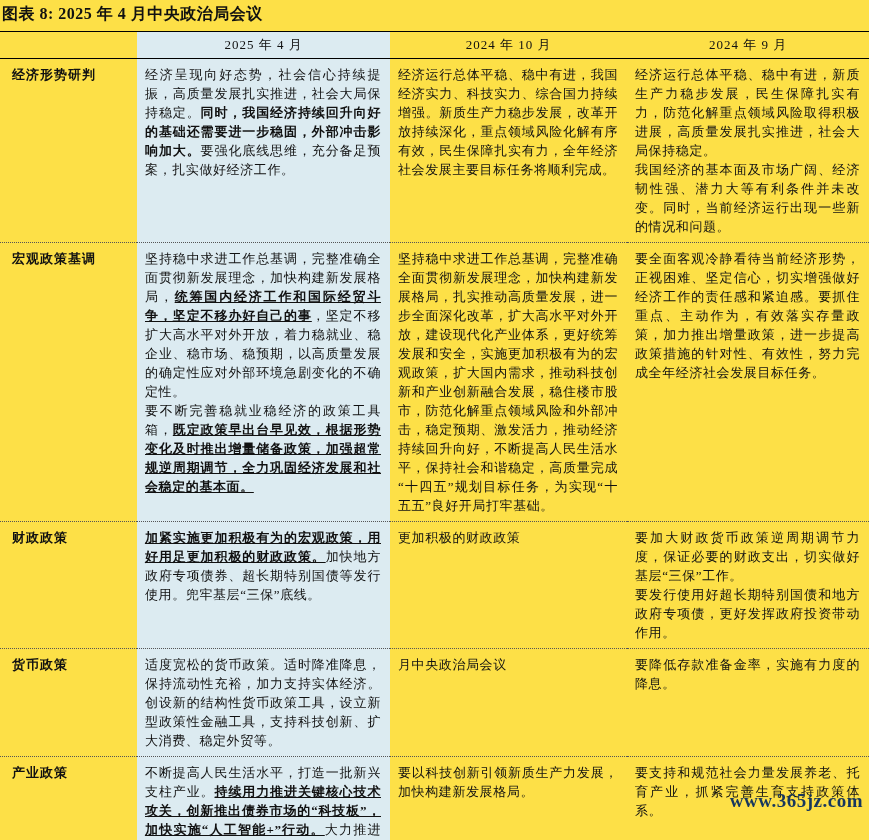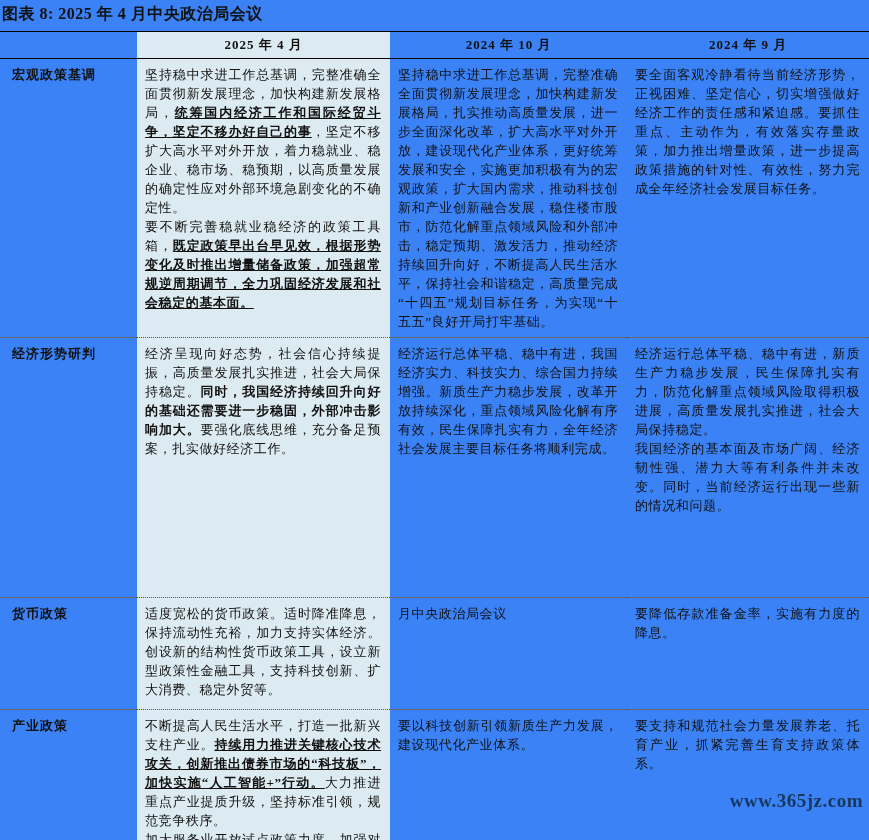--- a/index.html
+++ b/index.html
@@ -1,23 +1,23 @@
 <!DOCTYPE html>
 <html lang="zh" style="--highlight: #dcebf1; --wm: #17375e;"><head>
 <meta charset="utf-8">
 <style>
   :root { --highlight:#dcebf1; --wm:#17375e; }
   * { box-sizing: border-box; margin: 0; padding: 0; }
   body { background:#fff; font-family:"Liberation Serif","DejaVu Serif",serif; color:#111; }
-  .page { position:relative; width:869px; height:840px; background:#3b82f6; overflow:hidden; }
+  .page { position:relative; width:869px; height:840px; background:#fde047; overflow:hidden; }
   .chart-title { font-size:16px; font-weight:bold; padding:4px 0 0 2px; letter-spacing:.5px; }
   table.policy-table { border-collapse:collapse; table-layout:fixed; width:869px; margin-top:6px; }
   col.c-label { width:137px; } col.c-1 { width:253px; } col.c-2 { width:237px; } col.c-3 { width:242px; }
   thead th { height:27px; border-top:1px solid #000; border-bottom:1px solid #000;
-             font-size:13px; font-weight:bold; text-align:center; vertical-align:middle; letter-spacing:1px; }
+             font-size:13px; font-weight:normal; text-align:center; vertical-align:middle; letter-spacing:1px; }
   thead th.highlight { background:var(--highlight); }
   tbody td { vertical-align:top; padding:6px 9px 6px 8px; font-size:13px; line-height:19px;
              text-align:justify; white-space:pre-wrap; letter-spacing:.6px; }
   tbody td.highlight { background:var(--highlight); }
   tbody td.row-label { font-weight:bold; padding-left:12px; text-align:left; white-space:normal; letter-spacing:1px; }
   tbody tr + tr td { border-top:1px dotted #555; }
   tbody tr:last-child td { border-bottom:2px solid #000; }
   tbody tr:nth-child(1) { height:163px; }
   tbody tr:nth-child(2) { height:260px; }
   tbody tr:nth-child(3) { height:112px; }
@@ -45,43 +45,50 @@
     <thead>
       <tr>
         <th></th>
         <th class="highlight">2025 年 4 月</th>
         <th>2024 年 10 月</th>
         <th>2024 年 9 月</th>
       </tr>
     </thead>
     <tbody>
         <tr>
+          <td class="row-label">经济形势研判</td>
+          <td class="highlight"><span class="seg-normal">经济呈现向好态势，社会信心持续提振，高质量发展扎实推进，社会大局保持稳定。</span><span class="seg-bold">同时，我国经济持续回升向好的基础还需要进一步稳固，外部冲击影响加大。</span><span class="seg-normal">要强化底线思维，充分备足预案，扎实做好经济工作。</span></td>
+          <td class=""><span class="seg-normal">经济运行总体平稳、稳中有进，我国经济实力、科技实力、综合国力持续增强。新质生产力稳步发展，改革开放持续深化，重点领域风险化解有序有效，民生保障扎实有力，全年经济社会发展主要目标任务将顺利完成。</span></td>
+          <td class=""><span class="seg-normal">经济运行总体平稳、稳中有进，新质生产力稳步发展，民生保障扎实有力，防范化解重点领域风险取得积极进展，高质量发展扎实推进，社会大局保持稳定。
+我国经济的基本面及市场广阔、经济韧性强、潜力大等有利条件并未改变。同时，当前经济运行出现一些新的情况和问题。</span></td>
+        </tr>
+        <tr>
           <td class="row-label">宏观政策基调</td>
           <td class="highlight"><span class="seg-normal">坚持稳中求进工作总基调，完整准确全面贯彻新发展理念，加快构建新发展格局，</span><span class="seg-boldUnderline">统筹国内经济工作和国际经贸斗争，坚定不移办好自己的事</span><span class="seg-normal">，坚定不移扩大高水平对外开放，着力稳就业、稳企业、稳市场、稳预期，以高质量发展的确定性应对外部环境急剧变化的不确定性。
 要不断完善稳就业稳经济的政策工具箱，</span><span class="seg-boldUnderline">既定政策早出台早见效，根据形势变化及时推出增量储备政策，加强超常规逆周期调节，全力巩固经济发展和社会稳定的基本面。</span></td>
           <td class=""><span class="seg-normal">坚持稳中求进工作总基调，完整准确全面贯彻新发展理念，加快构建新发展格局，扎实推动高质量发展，进一步全面深化改革，扩大高水平对外开放，建设现代化产业体系，更好统筹发展和安全，实施更加积极有为的宏观政策，扩大国内需求，推动科技创新和产业创新融合发展，稳住楼市股市，防范化解重点领域风险和外部冲击，稳定预期、激发活力，推动经济持续回升向好，不断提高人民生活水平，保持社会和谐稳定，高质量完成“十四五”规划目标任务，为实现“十五五”良好开局打牢基础。</span></td>
           <td class=""><span class="seg-normal">要全面客观冷静看待当前经济形势，正视困难、坚定信心，切实增强做好经济工作的责任感和紧迫感。要抓住重点、主动作为，有效落实存量政策，加力推出增量政策，进一步提高政策措施的针对性、有效性，努力完成全年经济社会发展目标任务。</span></td>
         </tr>
         <tr>
-          <td class="row-label">经济形势研判</td>
-          <td class="highlight"><span class="seg-normal">经济呈现向好态势，社会信心持续提振，高质量发展扎实推进，社会大局保持稳定。</span><span class="seg-bold">同时，我国经济持续回升向好的基础还需要进一步稳固，外部冲击影响加大。</span><span class="seg-normal">要强化底线思维，充分备足预案，扎实做好经济工作。</span></td>
-          <td class=""><span class="seg-normal">经济运行总体平稳、稳中有进，我国经济实力、科技实力、综合国力持续增强。新质生产力稳步发展，改革开放持续深化，重点领域风险化解有序有效，民生保障扎实有力，全年经济社会发展主要目标任务将顺利完成。</span></td>
-          <td class=""><span class="seg-normal">经济运行总体平稳、稳中有进，新质生产力稳步发展，民生保障扎实有力，防范化解重点领域风险取得积极进展，高质量发展扎实推进，社会大局保持稳定。
-我国经济的基本面及市场广阔、经济韧性强、潜力大等有利条件并未改变。同时，当前经济运行出现一些新的情况和问题。</span></td>
+          <td class="row-label">财政政策</td>
+          <td class="highlight"><span class="seg-boldUnderline">加紧实施更加积极有为的宏观政策，用好用足更加积极的财政政策。</span><span class="seg-normal">加快地方政府专项债券、超长期特别国债等发行使用。兜牢基层“三保”底线。</span></td>
+          <td class=""><span class="seg-normal">更加积极的财政政策</span></td>
+          <td class=""><span class="seg-normal">要加大财政货币政策逆周期调节力度，保证必要的财政支出，切实做好基层“三保”工作。
+要发行使用好超长期特别国债和地方政府专项债，更好发挥政府投资带动作用。</span></td>
         </tr>
         <tr>
           <td class="row-label">货币政策</td>
           <td class="highlight"><span class="seg-normal">适度宽松的货币政策。适时降准降息，保持流动性充裕，加力支持实体经济。创设新的结构性货币政策工具，设立新型政策性金融工具，支持科技创新、扩大消费、稳定外贸等。</span></td>
           <td class=""><span class="seg-normal">月中央政治局会议</span></td>
           <td class=""><span class="seg-normal">要降低存款准备金率，实施有力度的降息。</span></td>
         </tr>
         <tr>
           <td class="row-label">产业政策</td>
           <td class="highlight"><span class="seg-normal">不断提高人民生活水平，打造一批新兴支柱产业。</span><span class="seg-boldUnderline">持续用力推进关键核心技术攻关，创新推出债券市场的“科技板”，加快实施“人工智能+”行动。</span><span class="seg-normal">大力推进重点产业提质升级，坚持标准引领，规范竞争秩序。
 加大服务业开放试点政策力度，加强对企业“走出去”的服务。</span></td>
-          <td class=""><span class="seg-normal">要以科技创新引领新质生产力发展，建设现代化产业体系。</span></td>
+          <td class=""><span class="seg-normal">要以科技创新引领新质生产力发展，加快构建新发展格局。</span></td>
           <td class=""><span class="seg-normal">要支持和规范社会力量发展养老、托育产业，抓紧完善生育支持政策体系。</span></td>
         </tr>
       </tbody>
   </table>
 
   <div class="watermark">www.365jz.com</div>
 </div>
 
 </body></html>

